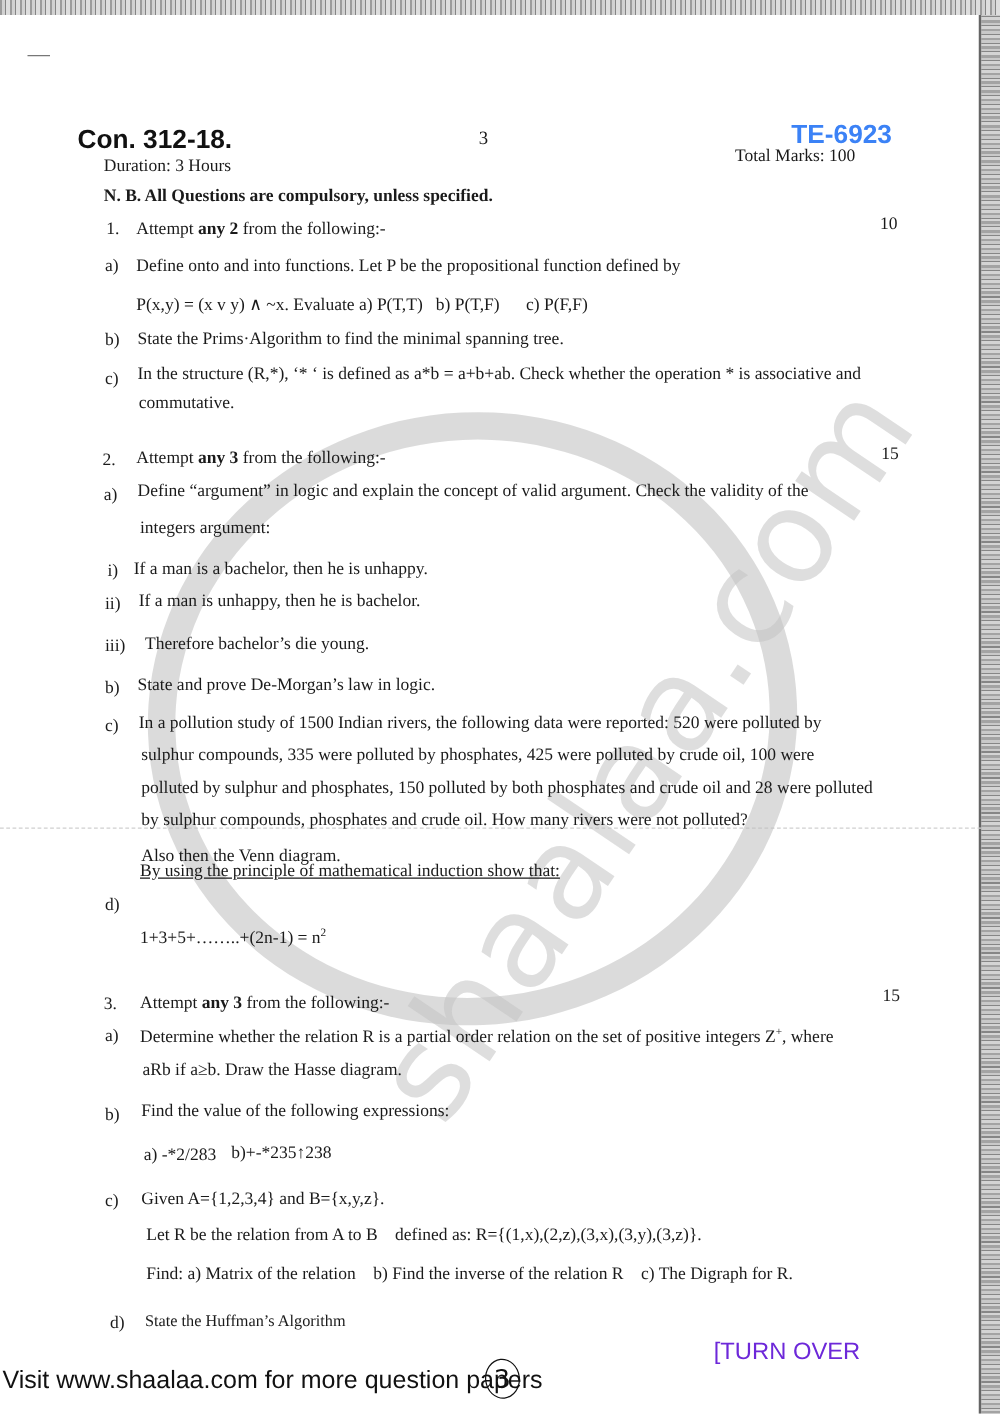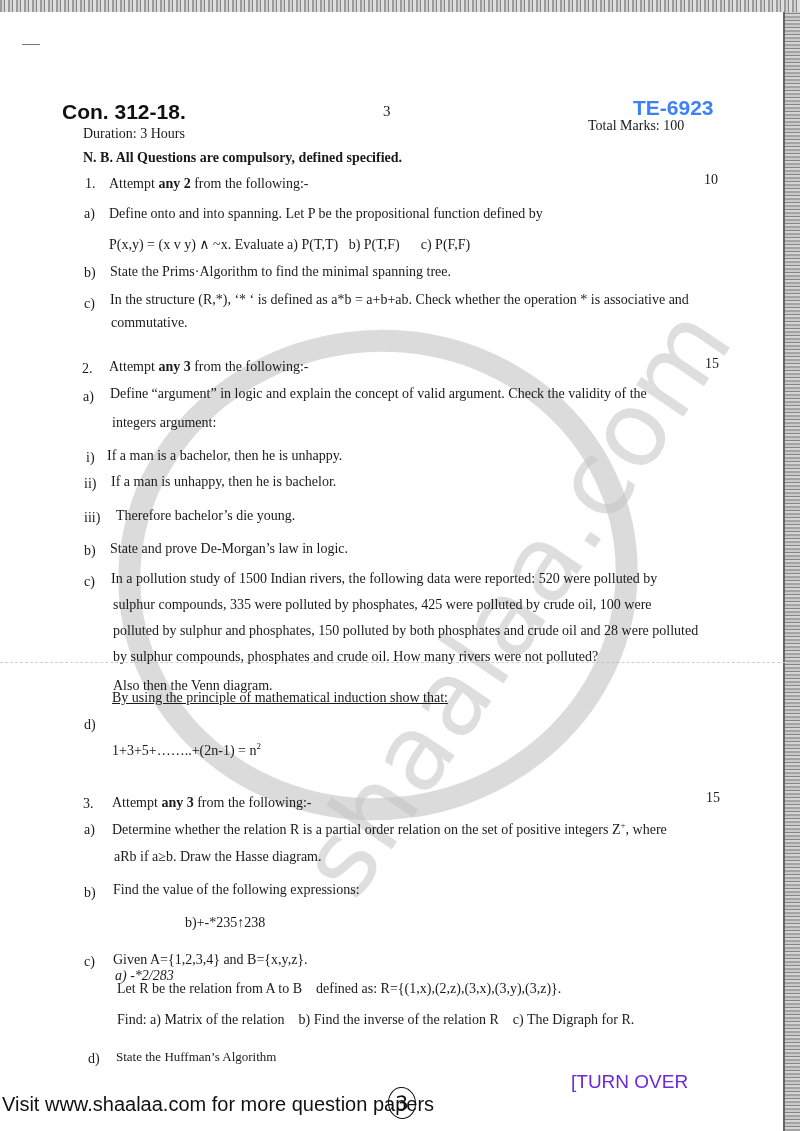--- a/index.html
+++ b/index.html
@@ -103,29 +103,29 @@
 <div class="dash-line"></div>
 
 <div class="watermark-ring"></div>
 <div class="watermark-text">shaalaa.com</div>
 
 <div class="abs con-code">Con. 312-18.</div>
 <div class="abs page-num">3</div>
 <div class="abs te-code">TE-6923</div>
 <div class="abs duration">Duration: 3 Hours</div>
 <div class="abs total-marks">Total Marks: 100</div>
-<div class="abs nb">N. B. All Questions are compulsory, defined specified.</div>
+<div class="abs nb">N. B. All Questions are compulsory, unless specified.</div>
 
 <div>
   <div class="abs txt" style="left:85px;top:176px;">1.</div>
   <div class="abs txt" style="left:109px;top:176px;"><span>Attempt </span><b>any 2</b><span> from the following:-</span></div>
   <div class="abs marks" style="left:704px;top:172px;">10</div>
 
   <div class="abs label" style="left:84px;top:206px;">a)</div>
-  <div class="abs txt" style="left:109px;top:206px;">Define onto and into spanning. Let P be the propositional function defined by</div>
+  <div class="abs txt" style="left:109px;top:206px;">Define onto and into functions. Let P be the propositional function defined by</div>
   <div class="abs txt" style="left:109px;top:236px;white-space:pre;">P(x,y) = (x v y) ∧ ~x. Evaluate a) P(T,T)   b) P(T,F)      c) P(F,F)</div>
 
   <div class="abs label" style="left:84px;top:265px;">b)</div>
   <div class="abs txt" style="left:110px;top:264px;">State the Prims·Algorithm to find the minimal spanning tree.</div>
 
   <div class="abs label" style="left:84px;top:296px;">c)</div>
   <div class="abs txt" style="left:110px;top:292px;">In the structure (R,*), ‘* ‘ is defined as a*b = a+b+ab. Check whether the operation * is associative and</div>
   <div class="abs txt" style="left:111px;top:315px;">commutative.</div>
 </div>
 
@@ -164,21 +164,21 @@
   <div class="abs txt" style="left:83px;top:796px;">3.</div>
   <div class="abs txt" style="left:112px;top:795px;"><span>Attempt </span><b>any 3</b><span> from the following:-</span></div>
   <div class="abs marks" style="left:706px;top:790px;">15</div>
 
   <div class="abs label" style="left:84px;top:822px;">a)</div>
   <div class="abs txt" style="left:112px;top:820px;"><span>Determine whether the relation R is a partial order relation on the set of positive integers Z</span><sup>+</sup><span>, where</span></div>
   <div class="abs txt" style="left:114px;top:849px;">aRb if a≥b. Draw the Hasse diagram.</div>
 
   <div class="abs label" style="left:84px;top:885px;">b)</div>
   <div class="abs txt" style="left:113px;top:882px;">Find the value of the following expressions:</div>
-  <div class="abs txt" style="left:115px;top:968px;font-style:italic;">a) -*2/283</div>
+  <div class="abs txt" style="left:115px;top:917px;">a) -*2/283</div>
   <div class="abs txt" style="left:185px;top:915px;">b)+-*235↑238</div>
 
   <div class="abs label" style="left:84px;top:954px;">c)</div>
   <div class="abs txt" style="left:113px;top:952px;">Given A={1,2,3,4} and B={x,y,z}.</div>
   <div class="abs txt" style="left:117px;top:981px;white-space:pre;">Let R be the relation from A to B    defined as: R={(1,x),(2,z),(3,x),(3,y),(3,z)}.</div>
   <div class="abs txt" style="left:117px;top:1012px;white-space:pre;">Find: a) Matrix of the relation    b) Find the inverse of the relation R    c) The Digraph for R.</div>
 
   <div class="abs label" style="left:88px;top:1051px;">d)</div>
   <div class="abs txt" style="left:116px;top:1049px;font-size:13px;">State the Huffman’s Algorithm</div>
 </div>

